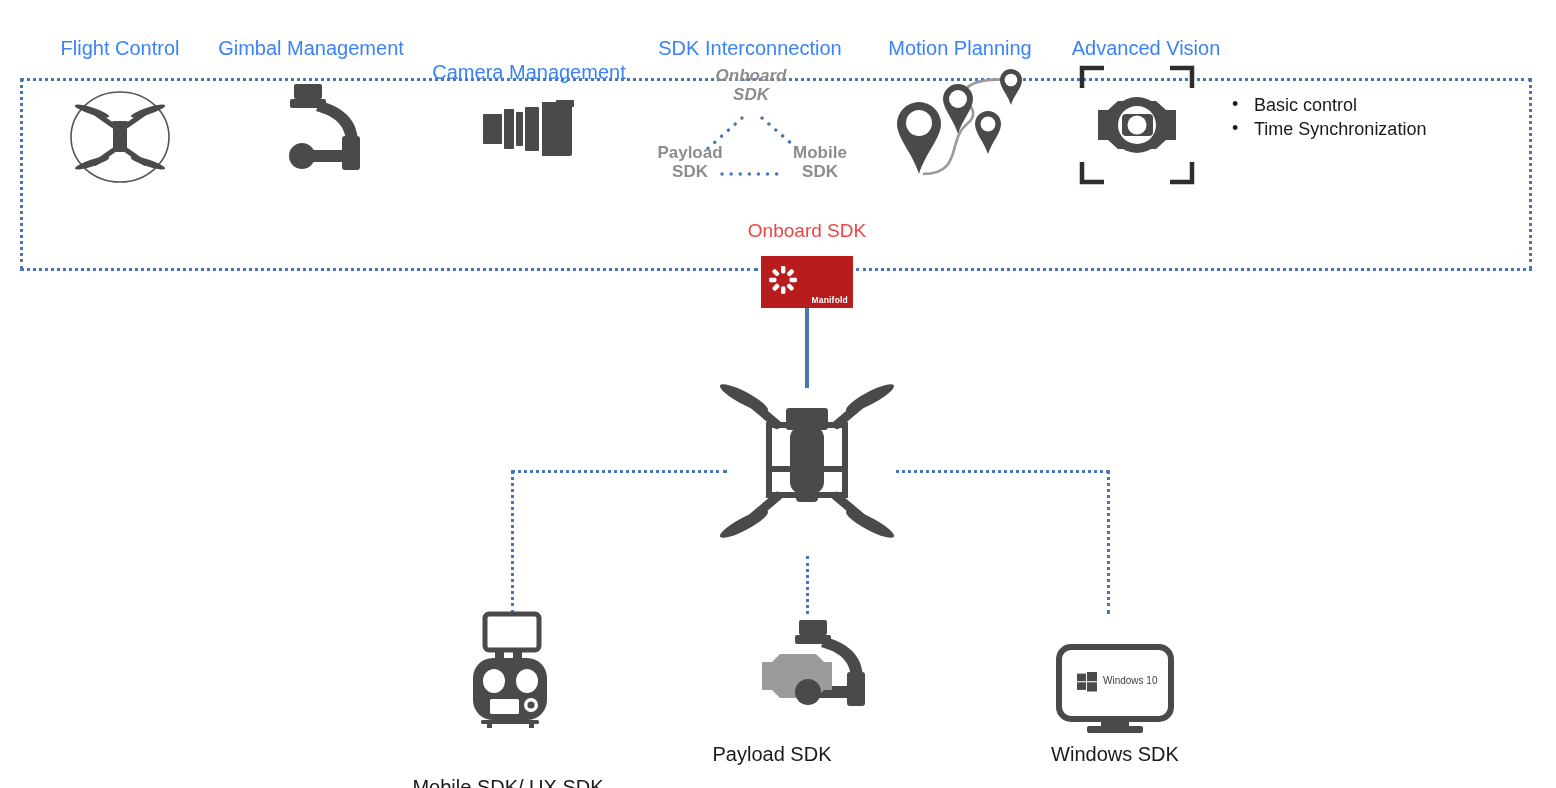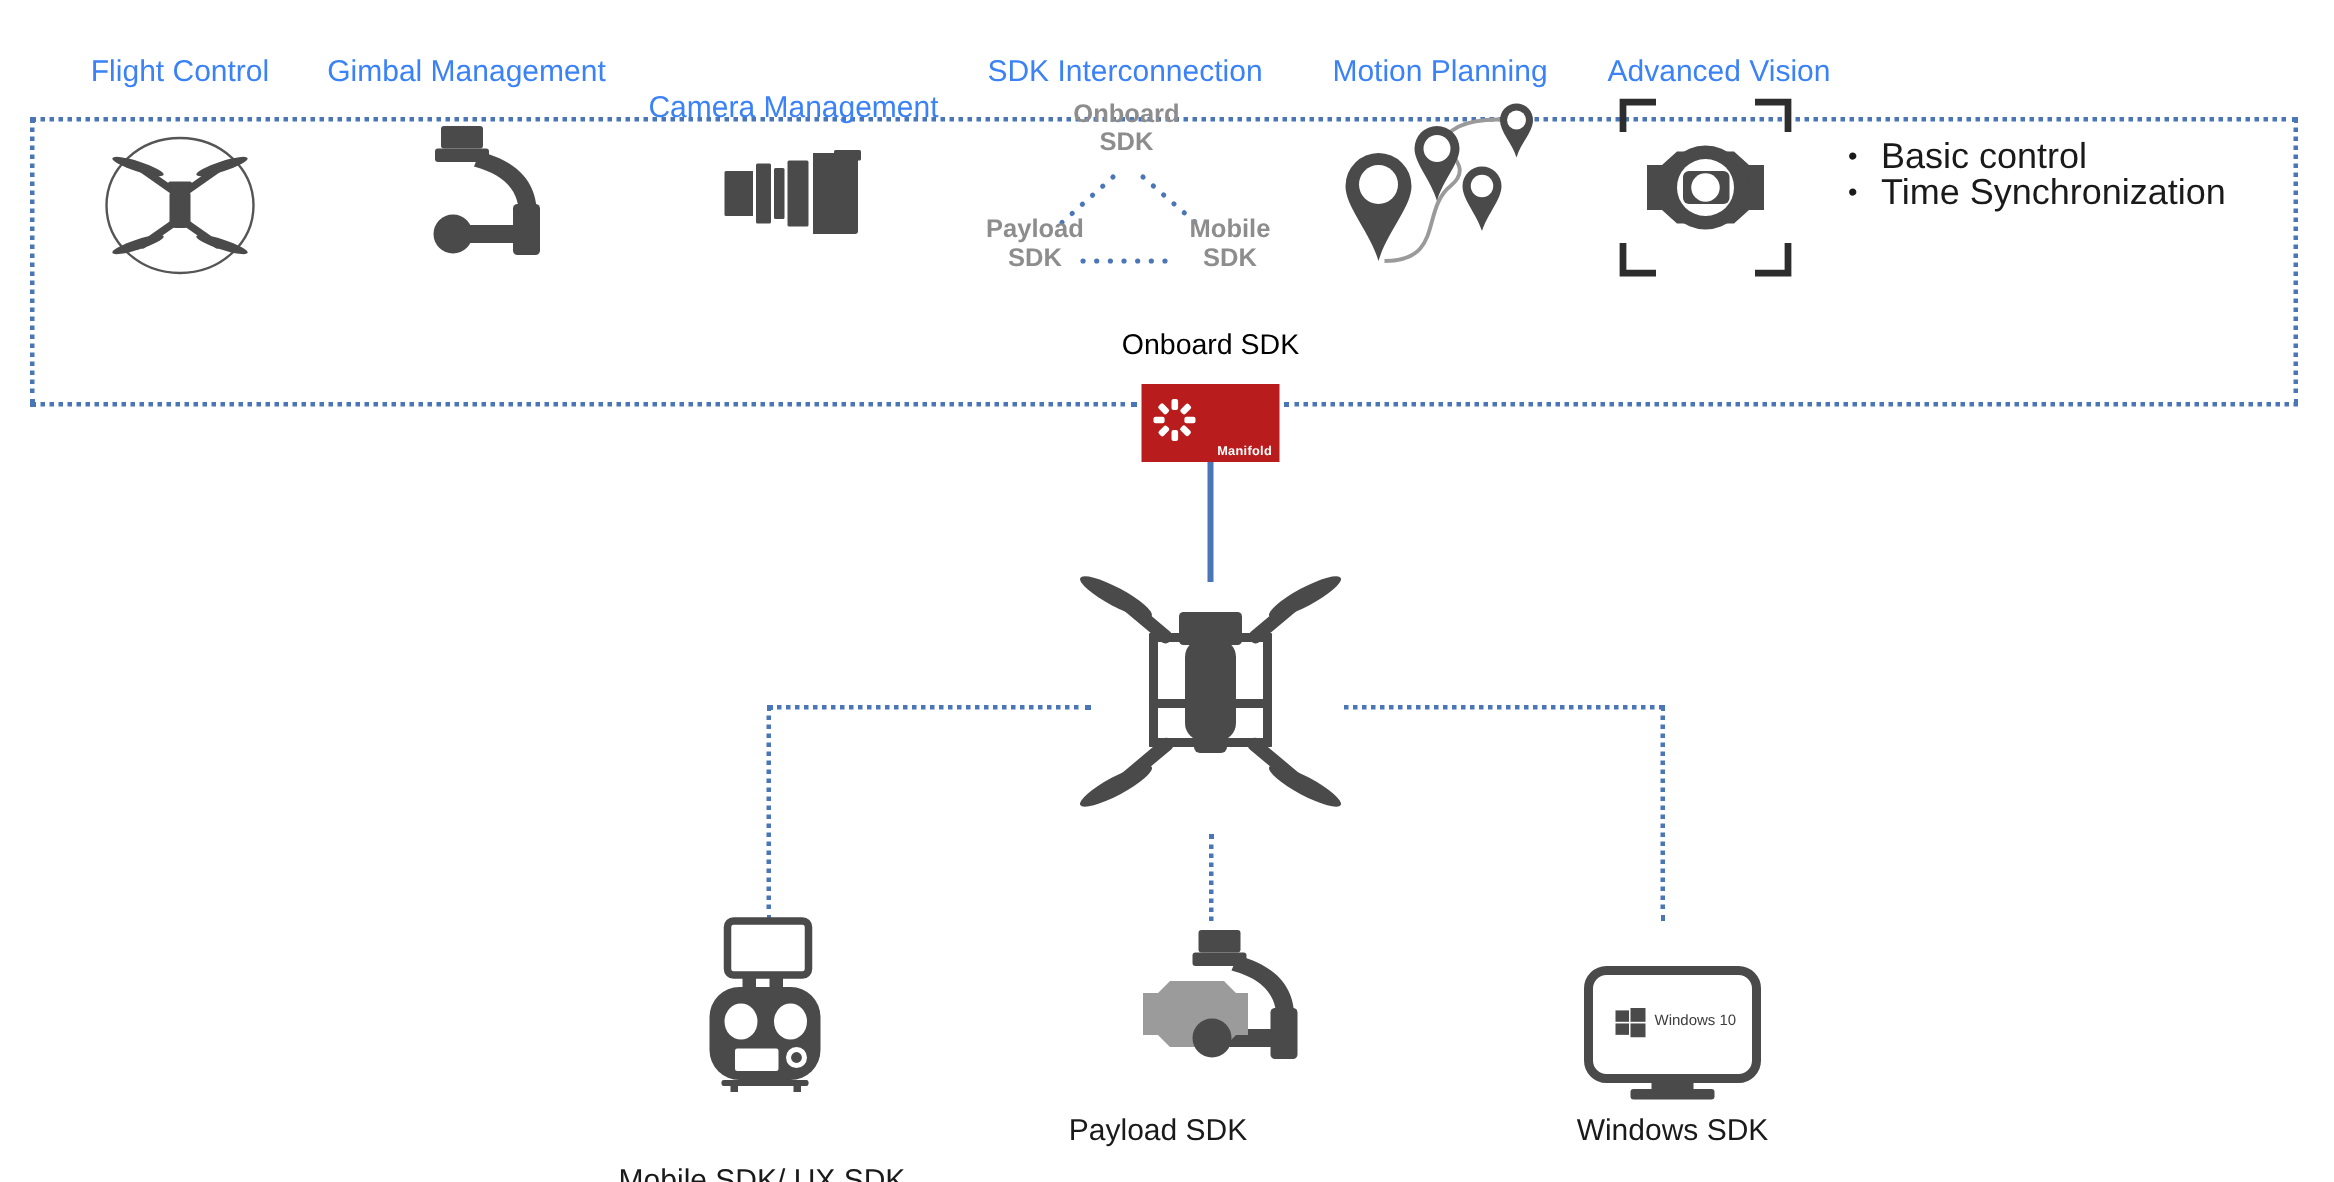--- a/index.html
+++ b/index.html
@@ -31,38 +31,38 @@
   }
   .bottom-label {
     font-size: 20px;
     color: #1a1a1a;
     text-align: center;
     white-space: nowrap;
     line-height: 1;
   }
   .onboard-center-label {
     font-size: 19px;
-    color: #000000;
+    color: #ef4444;
     text-align: center;
     white-space: nowrap;
     line-height: 1;
   }
   .tri-label {
     font-size: 17px;
     font-weight: bold;
     color: #8d8d8d;
     text-align: center;
     line-height: 1.12;
     white-space: nowrap;
   }
   .bullet-list {
     list-style: none;
     margin: 0;
     padding: 0;
-    font-size: 24px;
+    font-size: 18px;
     color: #1a1a1a;
   }
   .bullet-list li {
     position: relative;
     padding-left: 26px;
     line-height: 24px;
     white-space: nowrap;
   }
   .bullet-list li::before {
     content: "\2022";
@@ -189,21 +189,21 @@
   </div>
 
   <div class="abs" style="left:650px; top:66px; width:200px; height:122px;">
     <svg class="abs" width="200" height="122" viewBox="0 0 200 122" style="left:0; top:0;">
       <g stroke="#4a76b8" stroke-width="3.4" stroke-linecap="round" stroke-dasharray="0.1 9" fill="none">
         <line x1="92" y1="52" x2="55" y2="85"></line>
         <line x1="112" y1="52" x2="150" y2="85"></line>
         <line x1="72" y1="108" x2="134" y2="108"></line>
       </g>
     </svg>
-    <div class="abs tri-label" style="left:55px; top:0px; width:92px;">
+    <div class="abs tri-label" style="left:55px; top:0px; width:92px;font-style:italic;">
       <div>Onboard</div>
       <div>SDK</div>
     </div>
     <div class="abs tri-label" style="left:0px; top:77px; width:80px;">
       <div>Payload</div>
       <div>SDK</div>
     </div>
     <div class="abs tri-label" style="left:130px; top:77px; width:80px;">
       <div>Mobile</div>
       <div>SDK</div>

